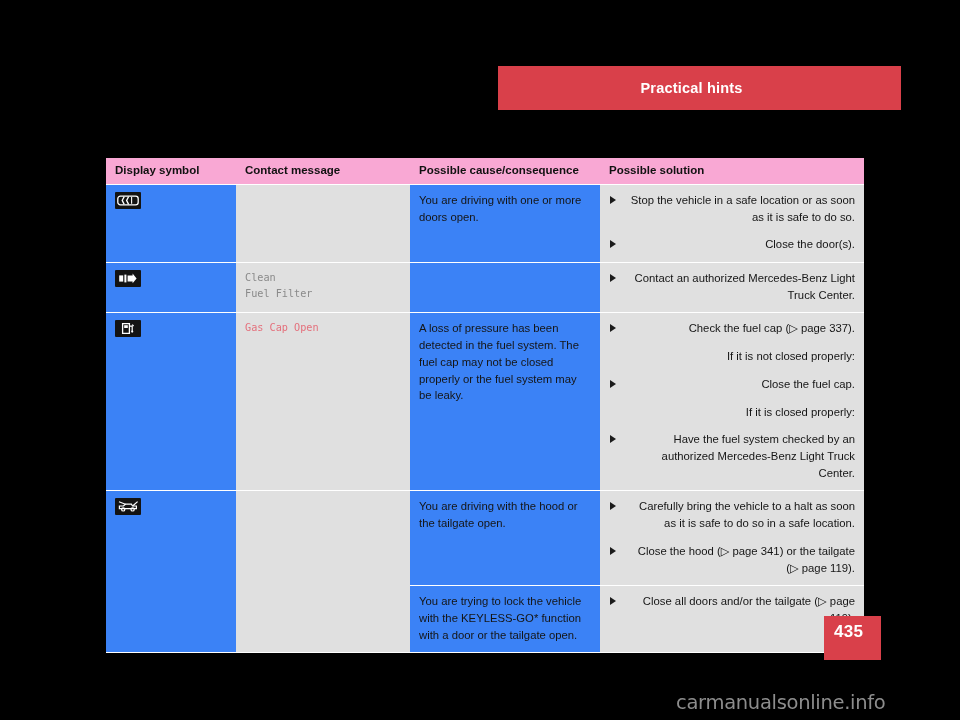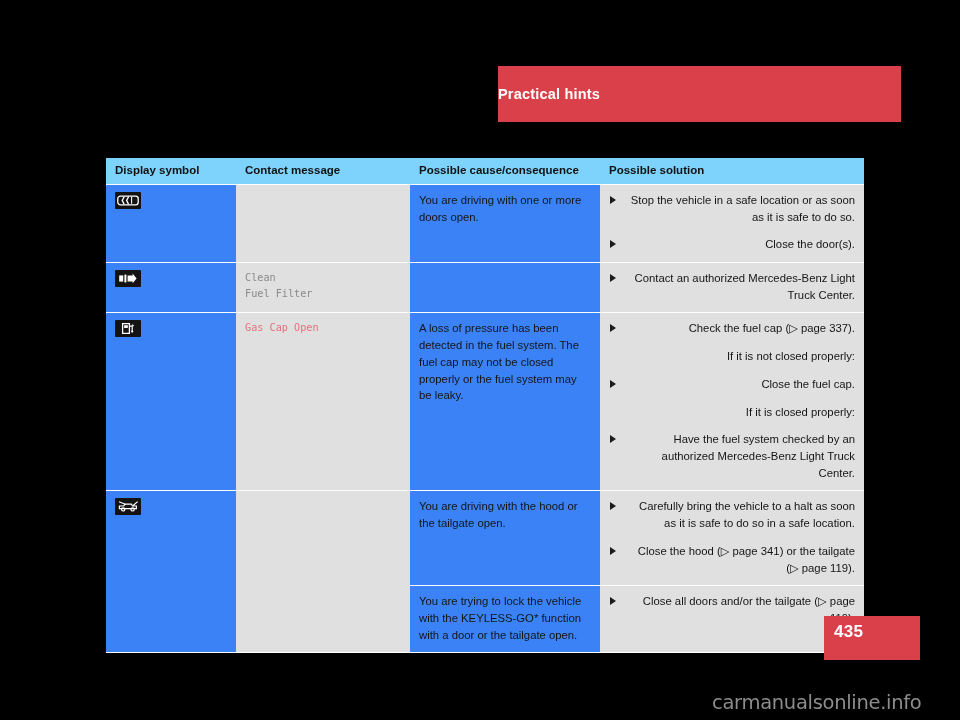--- a/index.html
+++ b/index.html
@@ -16,41 +16,41 @@
     font-family: "Liberation Sans", sans-serif;
     -webkit-font-smoothing: antialiased;
   }
 
   
   .header-banner {
     position: absolute;
     left: 498px;
     top: 66px;
     width: 403px;
-    height: 56px;
+    height: 44px;
     background: #d9404a;
     display: flex;
     align-items: center;
-    justify-content: flex-start;
+    justify-content: center;
     box-sizing: border-box;
     padding-right: 16px;
   }
   .header-title {
     color: #ffffff;
     font-size: 14.5px;
     font-weight: bold;
     letter-spacing: 0.2px;
   }
 
   
   .page-tab {
     position: absolute;
     left: 824px;
     top: 616px;
-    width: 96px;
+    width: 57px;
     height: 44px;
     background: #d9404a;
     box-sizing: border-box;
     padding: 6px 0 16px 10px;
   }
   .page-tab-num {
     color: #ffffff;
     font-size: 17px;
     font-weight: bold;
     letter-spacing: 0.3px;
@@ -75,21 +75,21 @@
   table.hints col.c4 { width: 264px; }
 
   table.hints th,
   table.hints td {
     vertical-align: top;
     padding: 7px 9px 9px 9px;
     box-sizing: border-box;
     border-bottom: 1px solid #ffffff;
   }
   table.hints th {
-    background: #7dd3fc;
+    background: #f9a8d4;
     color: #111111;
     font-size: 11.5px;
     font-weight: bold;
     text-align: left;
     padding-top: 6px;
     padding-bottom: 6px;
     border-bottom: 1px solid #ffffff;
     line-height: 1.2;
   }
   
@@ -157,21 +157,21 @@
   }
   ul.sol li.plain {
     padding-left: 0;
     margin-bottom: 11px;
     line-height: 1.48;
   }
 
   
   .watermark {
     position: absolute;
-    left: 712px;
+    left: 676px;
     top: 691px;
     font-size: 19.5px;
     color: #8d8d8d;
     letter-spacing: -0.3px;
     font-family: "DejaVu Sans", sans-serif;
   }
 </style>
 </head>
 <body>
 

